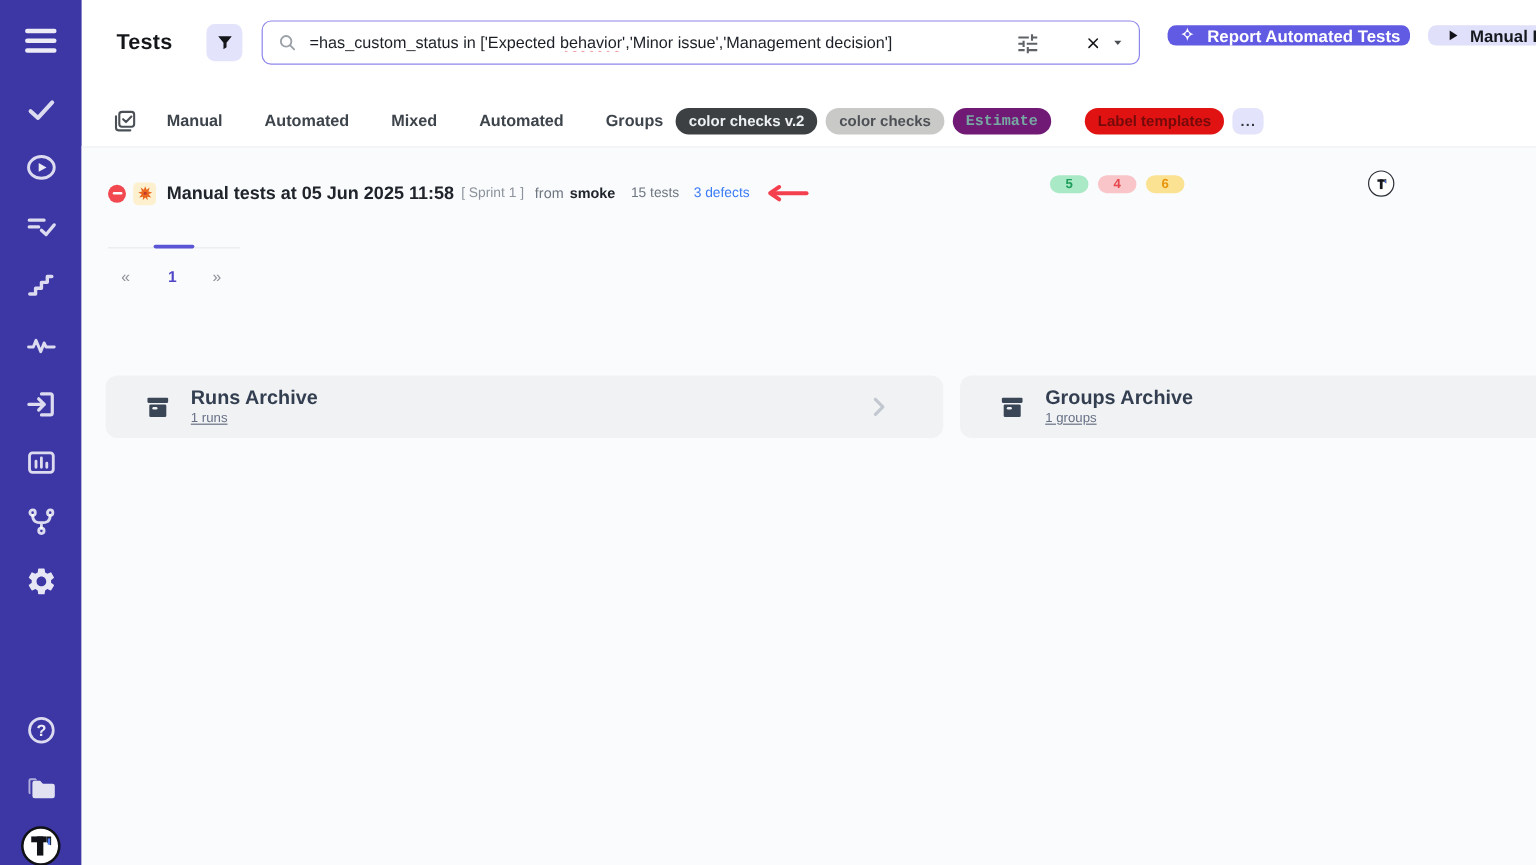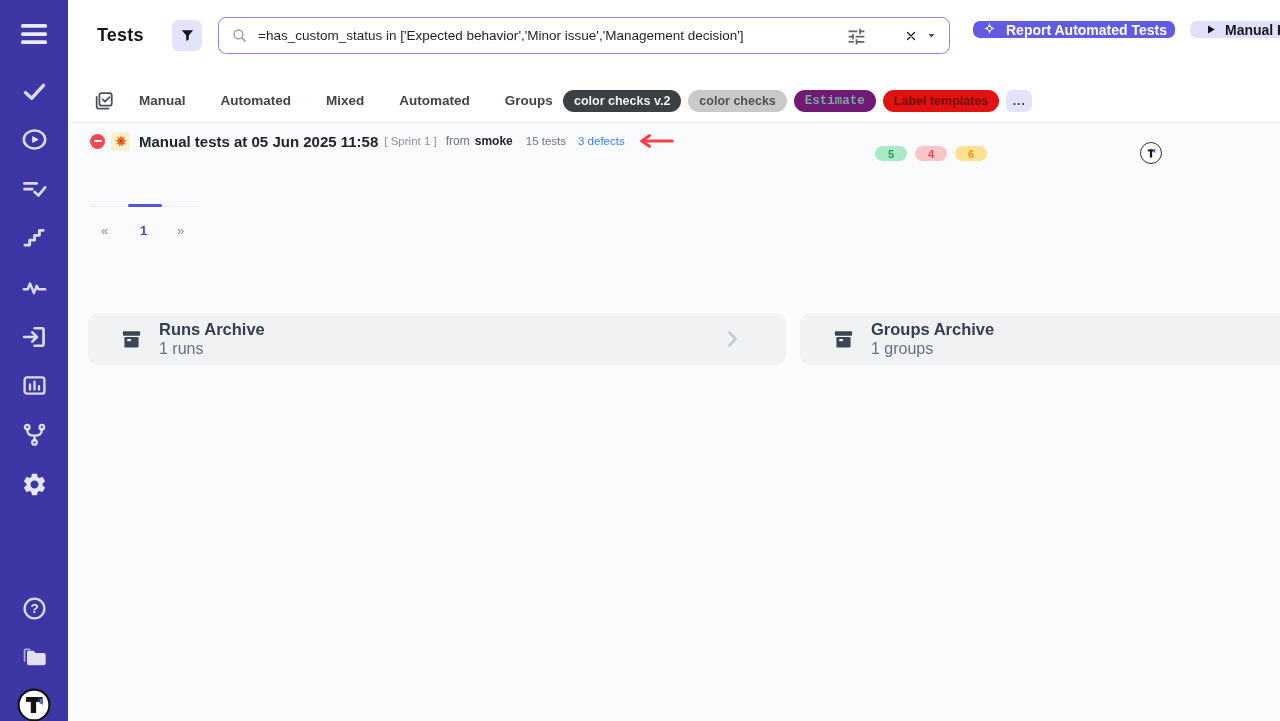--- a/index.html
+++ b/index.html
@@ -30,21 +30,21 @@
   .selectall { position:absolute; left:93px; top:90px; width:22px; height:22px; cursor:pointer; }
   .tabs { position:absolute; left:139px; top:93px; display:flex; gap:35px; }
   .tab { font-size:13.5px; font-weight:700; color:#3e444b; cursor:pointer; }
   .tags { position:absolute; left:563px; top:90px; display:flex; gap:7px; align-items:center; }
   .tag { height:22px; padding:0 11px; border-radius:11px; font-size:12.5px; font-weight:600; display:flex; align-items:center; cursor:pointer; white-space:nowrap; }
   .more-btn { height:22px; width:26px; border-radius:7px; background:#e3e3fb; color:#33373d; display:flex; align-items:center; justify-content:center; font-size:12px; font-weight:700; letter-spacing:1px; cursor:pointer; line-height:0; }
 
   
   .content { position:absolute; left:68px; top:122px; width:1212px; height:599px; background:#fafbfd; border-top:1px solid #eef0f3; }
 
-  .run-row { position:absolute; left:90px; top:128px; height:26px; display:flex; align-items:center; cursor:pointer;justify-content:flex-end; }
+  .run-row { position:absolute; left:90px; top:148px; height:26px; display:flex; align-items:center; cursor:pointer;justify-content:flex-end; }
   .minus-circle { width:15px; height:15px; border-radius:50%; background:#f2484f; position:relative; flex:0 0 auto; }
   .minus-circle::after { content:""; position:absolute; left:3.5px; top:6.5px; width:8px; height:2.2px; background:#fff; border-radius:1px; }
   .emoji-chip { width:19px; height:19px; margin-left:6px; border-radius:4px; background:#fdf0cf; display:flex; align-items:center; justify-content:center; flex:0 0 auto; }
   .run-title { margin-left:9px; font-size:15px; font-weight:700; color:#20252c; white-space:nowrap; }
   .run-sprint { margin-left:6px; font-size:11.5px; color:#8d939c; white-space:nowrap; }
   .run-from { margin-left:9px; font-size:12px; color:#6e7681; }
   .run-source { margin-left:5px; font-size:12px; font-weight:700; color:#20252c; }
   .run-tests { margin-left:13px; font-size:11.5px; color:#6e7681; }
   .run-defects { margin-left:12px; font-size:11.5px; color:#3b7cf5; cursor:pointer; }
   .red-arrow { margin-left:12px; display:flex; align-items:center; }
@@ -61,21 +61,21 @@
   .pg-page { left:140px; color:#4f46c8; font-weight:700; }
   .pg-next { left:177px; }
 
   
   .card { position:absolute; top:313px; height:52px; background:#f1f2f4; border-radius:10px; display:flex; align-items:center; cursor:pointer; }
   .card-1 { left:88px; width:698px; }
   .card-2 { left:800px; width:520px; }
   .card-icon { margin-left:32px; flex:0 0 auto; display:flex; }
   .card-text { margin-left:16px; flex:1; }
   .card-title { font-size:16.5px; font-weight:700; color:#333f50; line-height:1.15; }
-  .card-sub { font-size:16px; color:#667085; margin-top:1px; }
+  .card-sub { font-size:11px; color:#667085; margin-top:1px;text-decoration:underline; }
   .card-chevron { margin-right:44px; display:flex; }
 </style>
 </head>
 <body>
 
 <div class="screen">
 
   <nav class="sidebar">
     <div class="sb-icon" style="top:19px">
       <svg width="30" height="30" viewBox="0 0 24 24" fill="none" stroke="rgba(255,255,255,.9)" stroke-width="3" stroke-linecap="round">
@@ -225,21 +225,21 @@
     <span class="tab">Manual</span>
     <span class="tab">Automated</span>
     <span class="tab">Mixed</span>
     <span class="tab">Automated</span>
     <span class="tab">Groups</span>
   </div>
   <div class="tags">
     <span class="tag" style="background: rgb(60, 64, 67); color: rgb(238, 240, 242);">color checks v.2</span>
     <span class="tag" style="background: rgb(201, 201, 199); color: rgb(77, 81, 86);">color checks</span>
     <span class="tag" style="background: #701a75; color: rgb(120, 168, 162); font-family: Liberation Mono, monospace;">Estimate</span>
-    <span class="tag" style="background: rgb(224, 18, 18); color: rgb(116, 11, 11);">Label templates</span>
+    <span class="tag" style="background: rgb(224, 18, 18); color: rgb(116, 11, 11); margin-left: 21px;">Label templates</span>
     <span class="more-btn">...</span>
   </div>
 
   <div class="content"></div>
 
   <div class="run-row">
     <span class="minus-circle"></span>
     <span class="emoji-chip">
       <svg width="14" height="14" viewBox="0 0 24 24" fill="#e8590c">
           <path d="M12 2l2 5 4.5-3-2 5.5L22 11l-5 2.5 3.5 4.5-5.5-1 .5 5-3.5-4-3.5 4 .5-5-5.5 1L7 13.5 2 11l5.5-1.5-2-5.5L10 7z" opacity=".9"></path>

